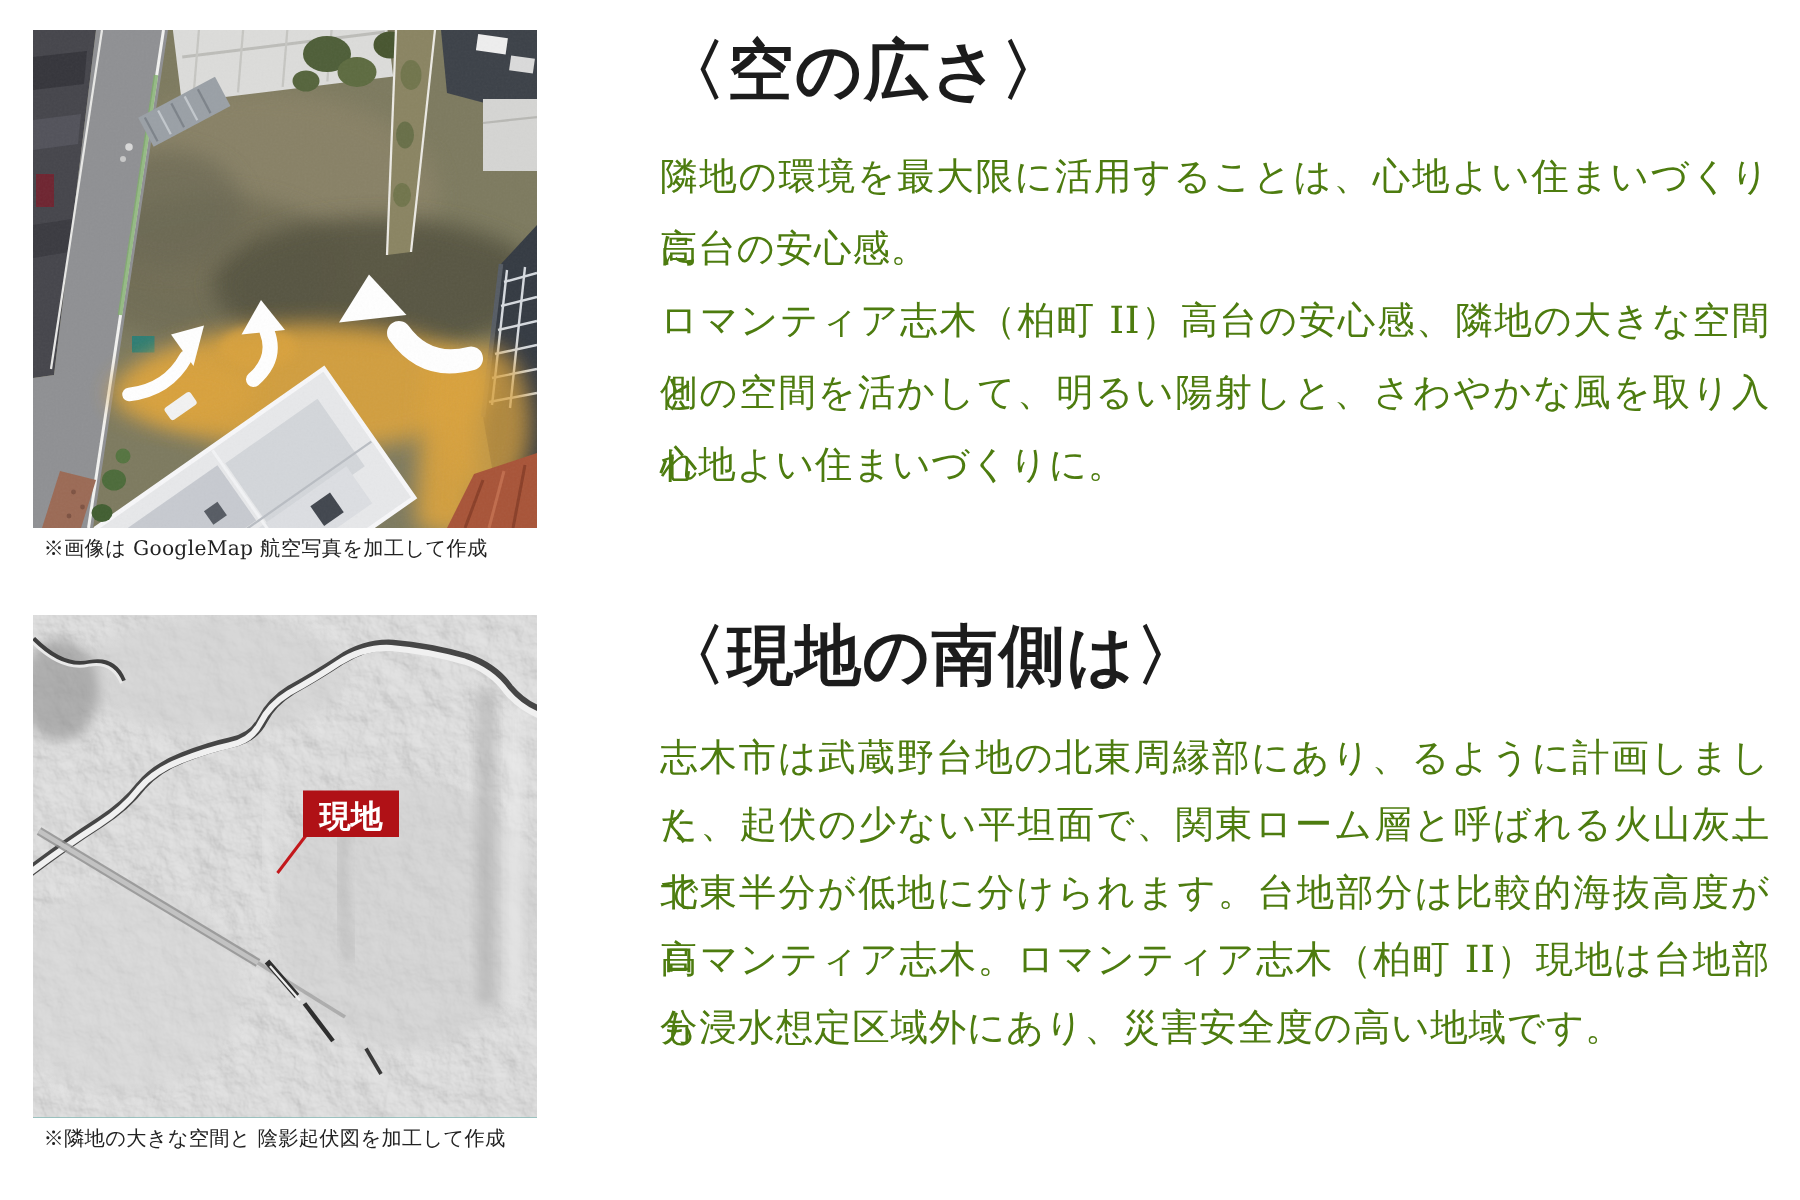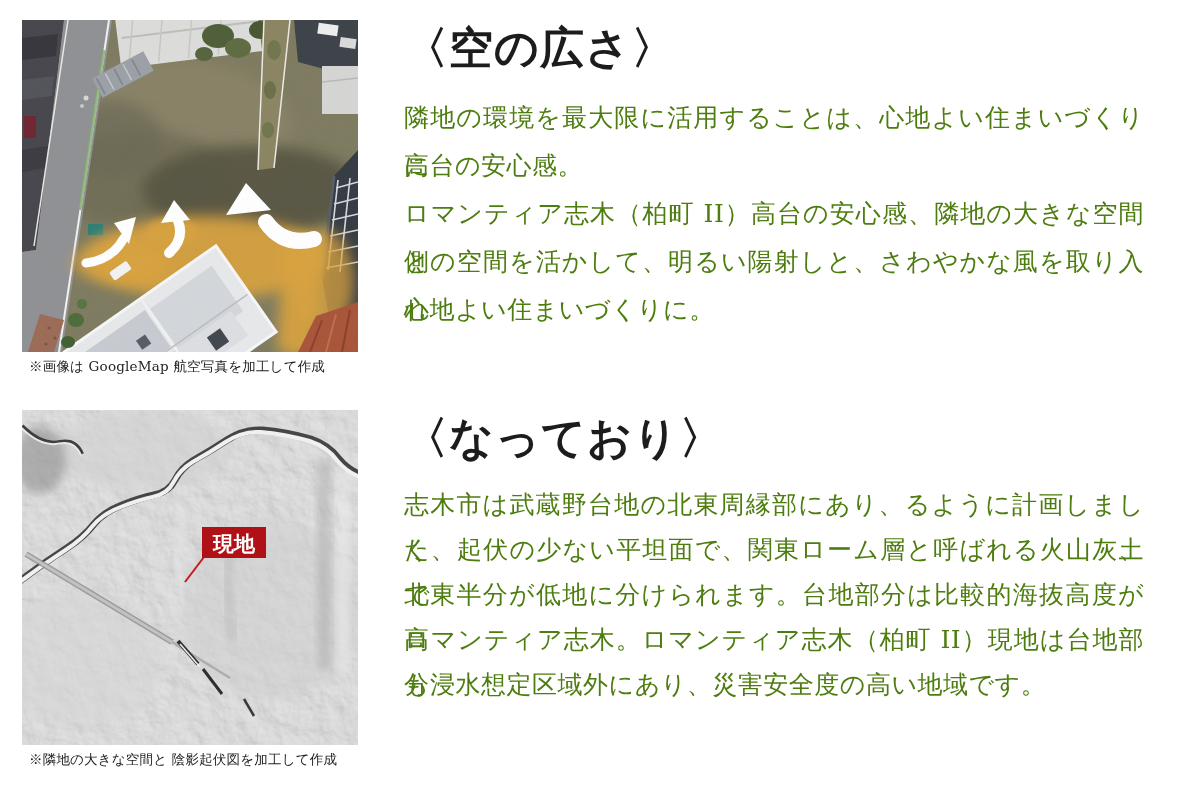--- a/index.html
+++ b/index.html
@@ -12,21 +12,21 @@
   .figure--aerial{top:20px;}
   .figure--relief{top:410px;}
   .img-frame{width:336px;overflow:hidden;position:relative;background:#0f766e;}
   .img-frame--aerial{height:332px;}
   .img-frame--relief{height:335px;}
   .img-frame svg{display:block;}
   .figcaption{
     font-size:13.5px;line-height:18px;color:#222;
     padding:5px 0 0 7px;letter-spacing:0.2px;
   }
-  .right-col{position:absolute;left:404px;top:0;width:740px;height:800px;}
+  .right-col{position:absolute;left:440px;top:0;width:740px;height:800px;}
   .sec-title{
     position:absolute;left:0;margin:0;font-size:44px;line-height:52px;
     font-weight:600;letter-spacing:1px;white-space:nowrap;
   }
   .sec-title--sky{top:22px;}
   .sec-title--hill{top:412px;}
   .sec-body{position:absolute;left:0;width:740px;}
   .sec-body--sky{top:94px;}
   .sec-body--hill{top:482px;}
   .txt-line{
@@ -255,21 +255,21 @@
 
   <h2 class="sec-title sec-title--sky">〈空の広さ〉</h2>
   <div class="sec-body sec-body--sky">
     <div class="txt-line fill">隣地の環境を最大限に活用することは、心地よい住まいづくりに</div>
     <div class="txt-line">高台の安心感。</div>
     <div class="txt-line fill">ロマンティア志木（柏町 II）高台の安心感、隣地の大きな空間と</div>
     <div class="txt-line fill">側の空間を活かして、明るい陽射しと、さわやかな風を取り入れ</div>
     <div class="txt-line">心地よい住まいづくりに。</div>
   </div>
 
-  <h2 class="sec-title sec-title--hill">〈なっており〉</h2>
+  <h2 class="sec-title sec-title--hill">〈現地の南側は〉</h2>
   <div class="sec-body sec-body--hill">
     <div class="txt-line fill">志木市は武蔵野台地の北東周縁部にあり、るように計画しました、</div>
     <div class="txt-line fill">く、起伏の少ない平坦面で、関東ローム層と呼ばれる火山灰土で</div>
     <div class="txt-line fill">北東半分が低地に分けられます。台地部分は比較的海抜高度が高</div>
     <div class="txt-line fill">ロマンティア志木。ロマンティア志木（柏町 II）現地は台地部分</div>
     <div class="txt-line">も浸水想定区域外にあり、災害安全度の高い地域です。</div>
   </div>
 
 </div>
 

